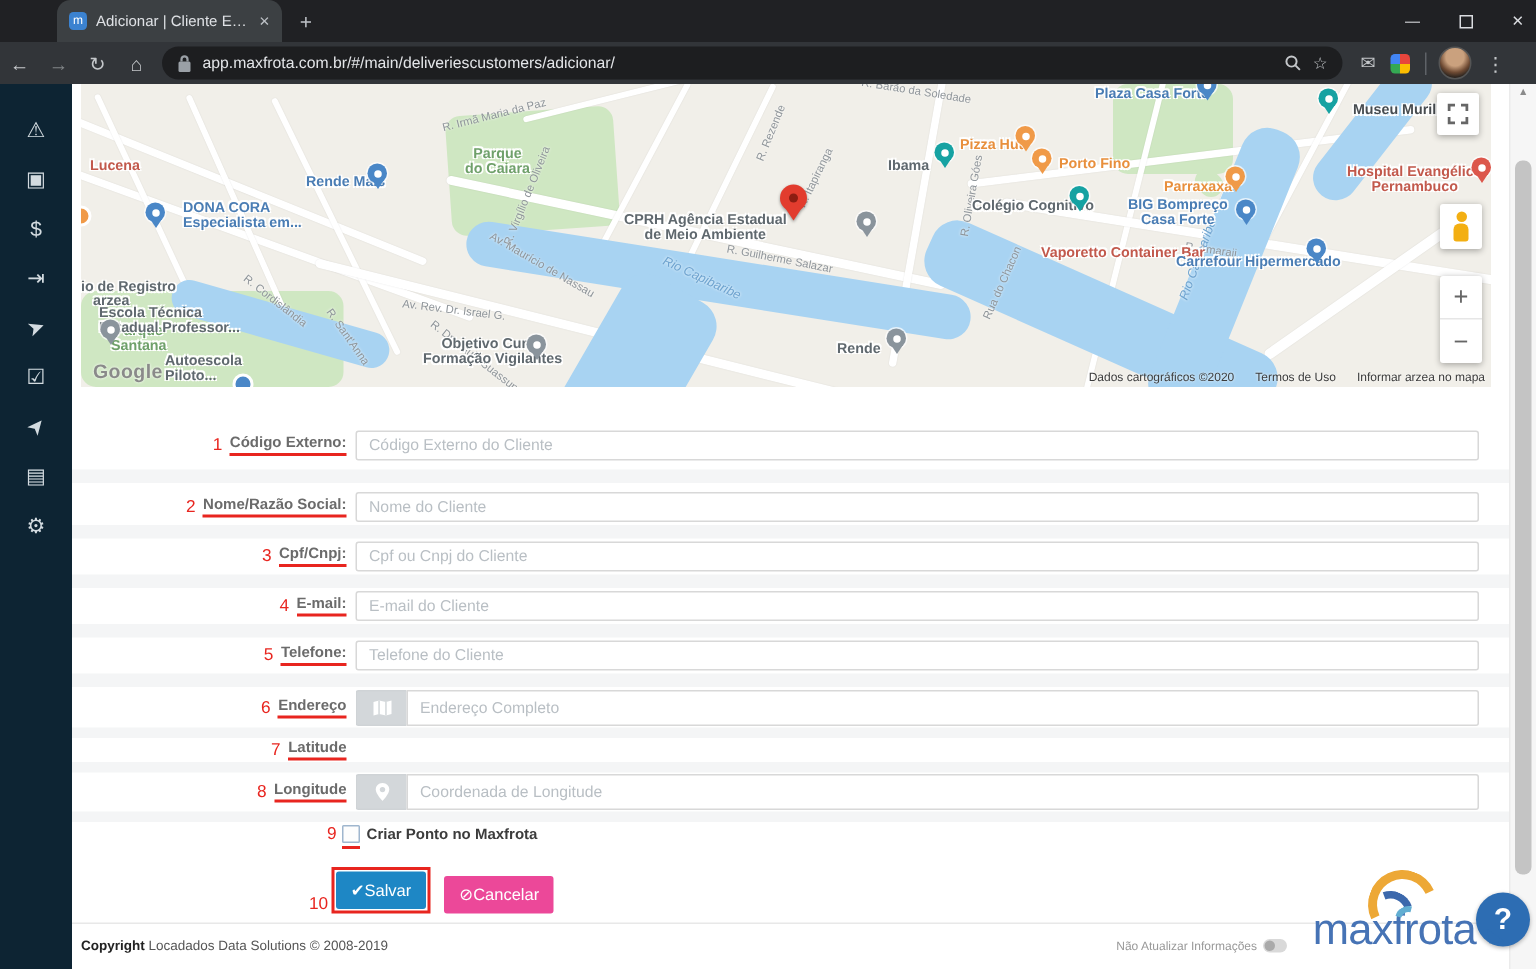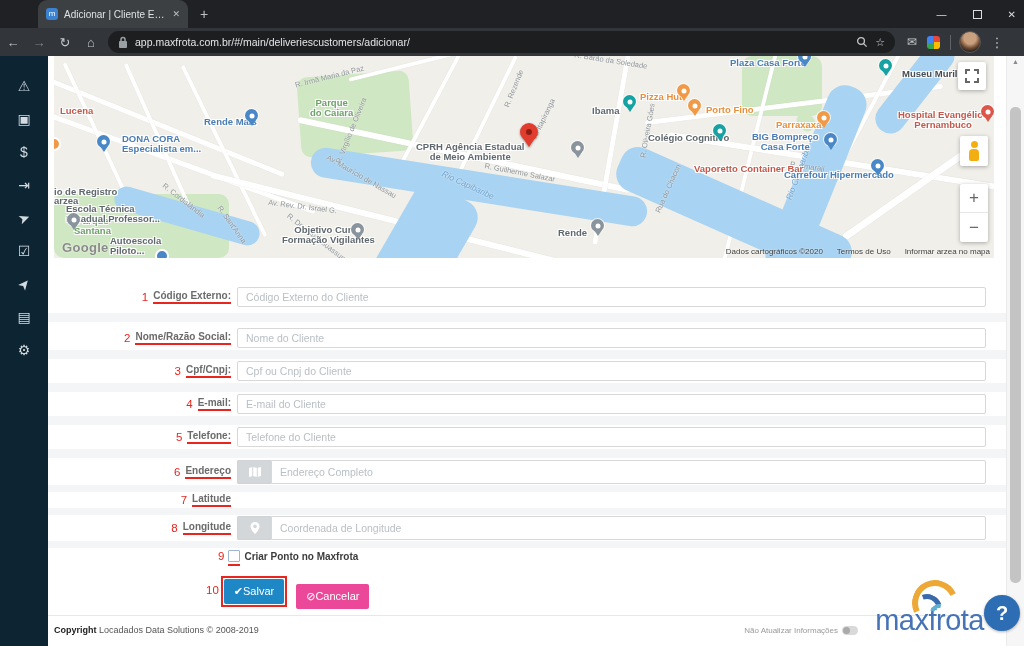--- a/index.html
+++ b/index.html
@@ -74,21 +74,21 @@
   .igroup input::placeholder{color:#b9bfc4;}
   .igroup.addon input{height:24px;border-radius:0 2px 2px 0;}
   .addonbox{width:34px;height:24px;background:#d3d7da;border:1px solid #cfd3d6;border-right:none;border-radius:2px 0 0 2px;display:flex;align-items:center;justify-content:center;flex:0 0 34px;}
   .stripe{background:#f4f5f6;height:9px;margin:6px 0;}
   .stripe.sm{margin:2px 0;}
   .stripe.xs{height:7px;margin:1px 0;}
   #cbrow{display:flex;align-items:flex-start;padding-left:170px;gap:4px;height:16px;margin-top:2px;}
   .cbwrap{display:inline-block;border-bottom:2px solid var(--red);padding-bottom:2px;line-height:0;}
   #cb{width:12px;height:12px;border:1px solid #9fb6ce;background:#fdfdfd;border-radius:1px;display:inline-block;}
   #cblabel{font-size:10px;color:#3c3c3c;font-weight:700;line-height:13px;}
-  #btnrow{display:flex;align-items:center;padding-left:158px;gap:2px;margin-top:8px;}
+  #btnrow{display:flex;align-items:flex-end;padding-left:158px;gap:2px;margin-top:8px;}
   #btnnum{color:var(--red);font-size:11.5px;margin-top:-4px;}
   #saverect{border:2px solid var(--red);padding:1px;}
   .btn{border:none;color:#fff;font-size:11px;padding:6px 10px;border-radius:2px;cursor:pointer;}
   #savebtn{background:#1e87c5;}
   #cancelbtn{background:#ec4899;margin-left:7px;margin-top:10px;}
 
   
   #footer{position:absolute;left:48px;top:615px;width:958px;height:31px;border-top:1px solid #e8e8e8;background:#fff;}
   #copyr{position:absolute;left:6px;top:9px;font-size:9px;color:#555;}
   #copyr b{color:#222;}
@@ -252,21 +252,21 @@
       <div class="mlabel" style="left: 730px; top: 114px; color: rgb(74, 125, 180);">Carrefour Hipermercado</div>
       <div class="mlabel" style="left: 594px; top: 77px; color: rgb(95, 104, 110);">Colégio Cognitivo</div>
       <div class="mlabel" style="left: 504px; top: 172px; color: rgb(95, 104, 110);">Rende</div>
       <div class="mlabel ctr" style="left: 20px; top: 160px; color: rgb(111, 160, 106);">Parque
 Santana</div>
       <div class="mlabel ctr" style="left: 228px; top: 169px; color: rgb(95, 104, 110);">Objetivo Curso
 Formação Vigilantes</div>
       <div class="mlabel" style="left: 56px; top: 180px; color: rgb(95, 104, 110);">Autoescola
 Piloto...</div>
       <div class="mlabel" style="left: 0px; top: 131px; color: rgb(95, 104, 110);">io de Registro</div>
-      <div class="mlabel" style="left: 0px; top: 140px; color: rgb(95, 104, 110);">arzea</div>
+      <div class="mlabel" style="left: 8px; top: 140px; color: rgb(95, 104, 110);">arzea</div>
       <div class="mlabel" style="left: 12px; top: 148px; color: rgb(95, 104, 110);">Escola Técnica
 Estadual Professor...</div>
       <div class="pin" style="--c: #4a87c7; left: 191px; top: 53px;"></div>
       <div class="pin" style="--c: #4a87c7; left: 43px; top: 79px;"></div>
       <div class="pin" style="--c: #8a949c; left: 517px; top: 85px;"></div>
       <div class="pin marker" style="--c: #e23c2e; left: 466px; top: 67px;"></div>
       <div class="pin" style="--c: #16a2a2; left: 569px; top: 39px;"></div>
       <div class="pin" style="--c: #f09a48; left: 623px; top: 28px;"></div>
       <div class="pin" style="--c: #f09a48; left: 634px; top: 43px;"></div>
       <div class="pin" style="--c: #f09a48; left: 763px; top: 55px;"></div>

